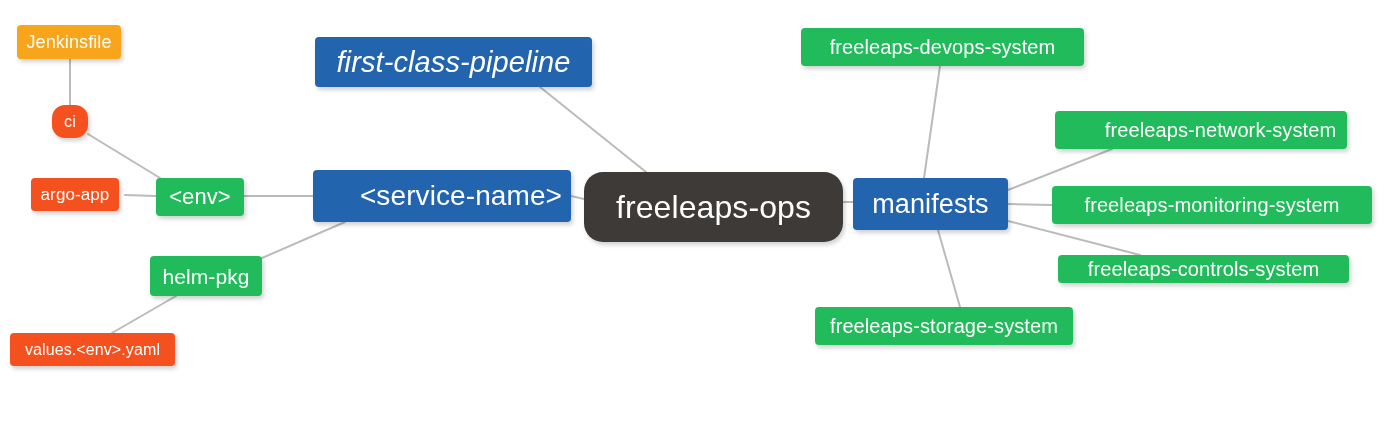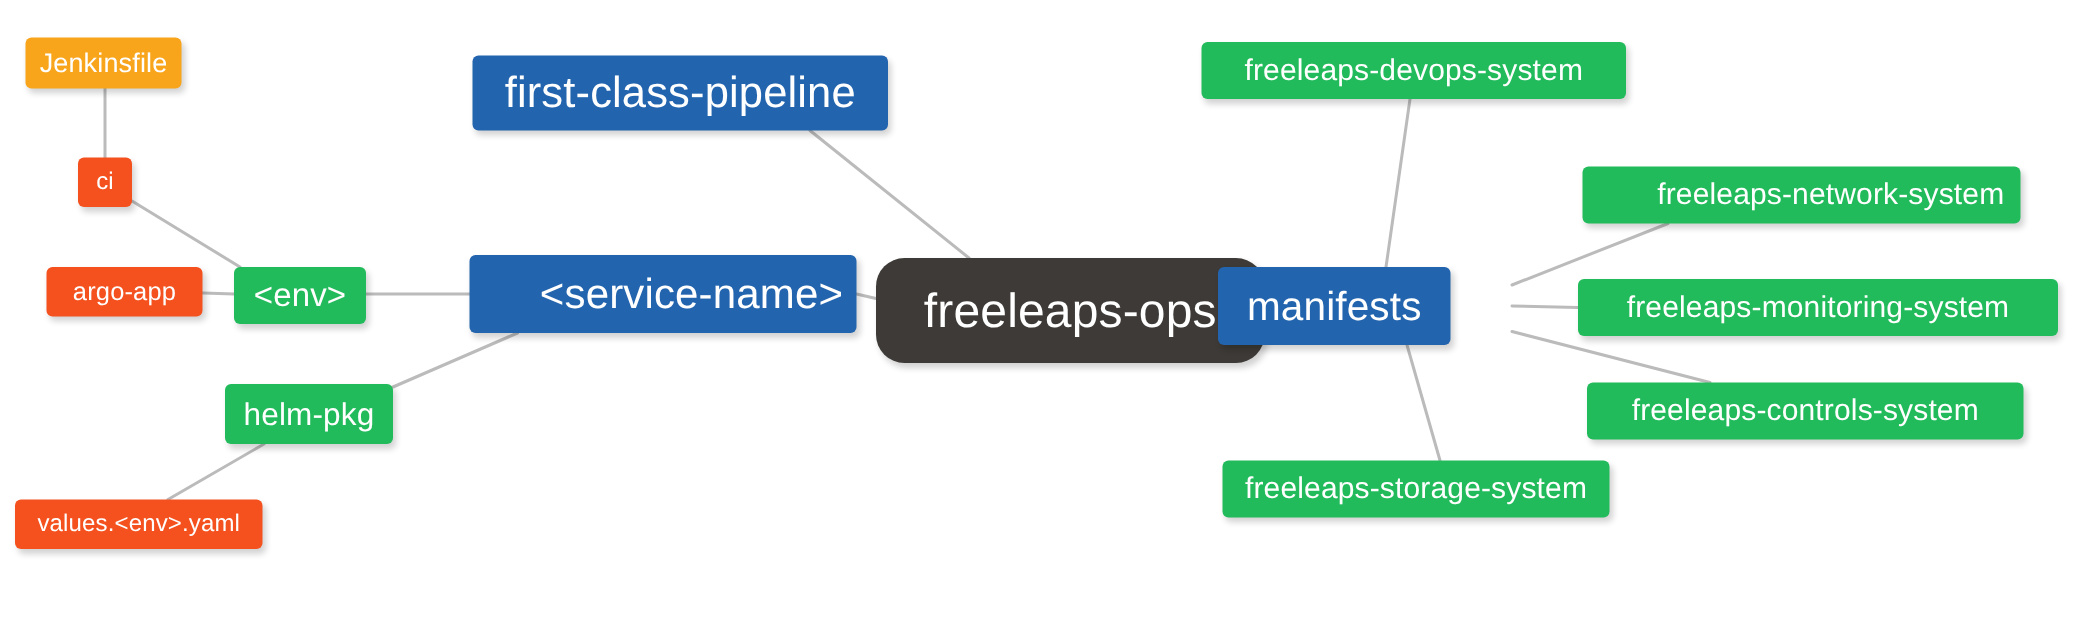--- a/index.html
+++ b/index.html
@@ -62,27 +62,27 @@
       <line x1="540" y1="87" x2="646" y2="172" stroke="#bbbbbb" stroke-width="2" stroke-linecap="round"></line>
       <line x1="571" y1="196" x2="584" y2="199" stroke="#bbbbbb" stroke-width="2" stroke-linecap="round"></line>
       <line x1="843" y1="202" x2="853" y2="202" stroke="#bbbbbb" stroke-width="2" stroke-linecap="round"></line>
       <line x1="924" y1="178" x2="940" y2="66" stroke="#bbbbbb" stroke-width="2" stroke-linecap="round"></line>
       <line x1="1008" y1="190" x2="1112" y2="149" stroke="#bbbbbb" stroke-width="2" stroke-linecap="round"></line>
       <line x1="1008" y1="204" x2="1052" y2="205" stroke="#bbbbbb" stroke-width="2" stroke-linecap="round"></line>
       <line x1="1008" y1="221" x2="1140" y2="255" stroke="#bbbbbb" stroke-width="2" stroke-linecap="round"></line>
       <line x1="938" y1="230" x2="960" y2="307" stroke="#bbbbbb" stroke-width="2" stroke-linecap="round"></line>
     </svg>
 <div class="node n-orange" style="left: 17px; top: 25px; width: 104px; height: 34px; font-size: 18px;">Jenkinsfile</div>
-    <div class="node n-red" style="left: 52px; top: 105px; width: 36px; height: 33px; font-size: 16px;">ci</div>
-    <div class="node n-red" style="left: 31px; top: 178px; width: 104px; height: 33px; font-size: 17px;">argo-app</div>
+    <div class="node n-red" style="left: 52px; top: 105px; width: 36px; height: 33px; font-size: 16px; border-radius: 13px;">ci</div>
+    <div class="node n-red" style="left: 31px; top: 178px; width: 88px; height: 33px; font-size: 17px;">argo-app</div>
     <div class="node n-green" style="left: 156px; top: 178px; width: 88px; height: 38px; font-size: 22px;">&lt;env&gt;</div>
     <div class="node n-green" style="left: 150px; top: 256px; width: 112px; height: 40px; font-size: 21px;">helm-pkg</div>
     <div class="node n-red" style="left: 10px; top: 333px; width: 165px; height: 33px; font-size: 16px;">values.&lt;env&gt;.yaml</div>
-    <div class="node n-blue" style="left: 315px; top: 37px; width: 277px; height: 50px; font-size: 29px;">first-class-pipeline</div>
+    <div class="node n-blue" style="left: 315px; top: 37px; width: 277px; height: 50px; font-size: 29px; font-style: italic;">first-class-pipeline</div>
     <div class="node n-blue" style="left: 313px; top: 170px; width: 258px; height: 52px; font-size: 28px; padding-left: 38px;">&lt;service-name&gt;</div>
     <div class="node n-root" style="left: 584px; top: 172px; width: 259px; height: 70px; font-size: 32px; border-radius: 19px;">freeleaps-ops</div>
-    <div class="node n-blue" style="left: 812px; top: 178px; width: 155px; height: 52px; font-size: 27px;">manifests</div>
+    <div class="node n-blue" style="left: 853px; top: 178px; width: 155px; height: 52px; font-size: 27px;">manifests</div>
     <div class="node n-green" style="left: 801px; top: 28px; width: 283px; height: 38px; font-size: 20px;">freeleaps-devops-system</div>
     <div class="node n-green" style="left: 1055px; top: 111px; width: 292px; height: 38px; font-size: 20px; padding-left: 39px;">freeleaps-network-system</div>
     <div class="node n-green" style="left: 1052px; top: 186px; width: 320px; height: 38px; font-size: 20px;">freeleaps-monitoring-system</div>
-    <div class="node n-green" style="left: 1058px; top: 255px; width: 291px; height: 38px; font-size: 20px;">freeleaps-controls-system</div>
+    <div class="node n-green" style="left: 1058px; top: 255px; width: 291px; height: 28px; font-size: 20px;">freeleaps-controls-system</div>
     <div class="node n-green" style="left: 815px; top: 307px; width: 258px; height: 38px; font-size: 20px;">freeleaps-storage-system</div>
   </div>
 
 </body></html>

